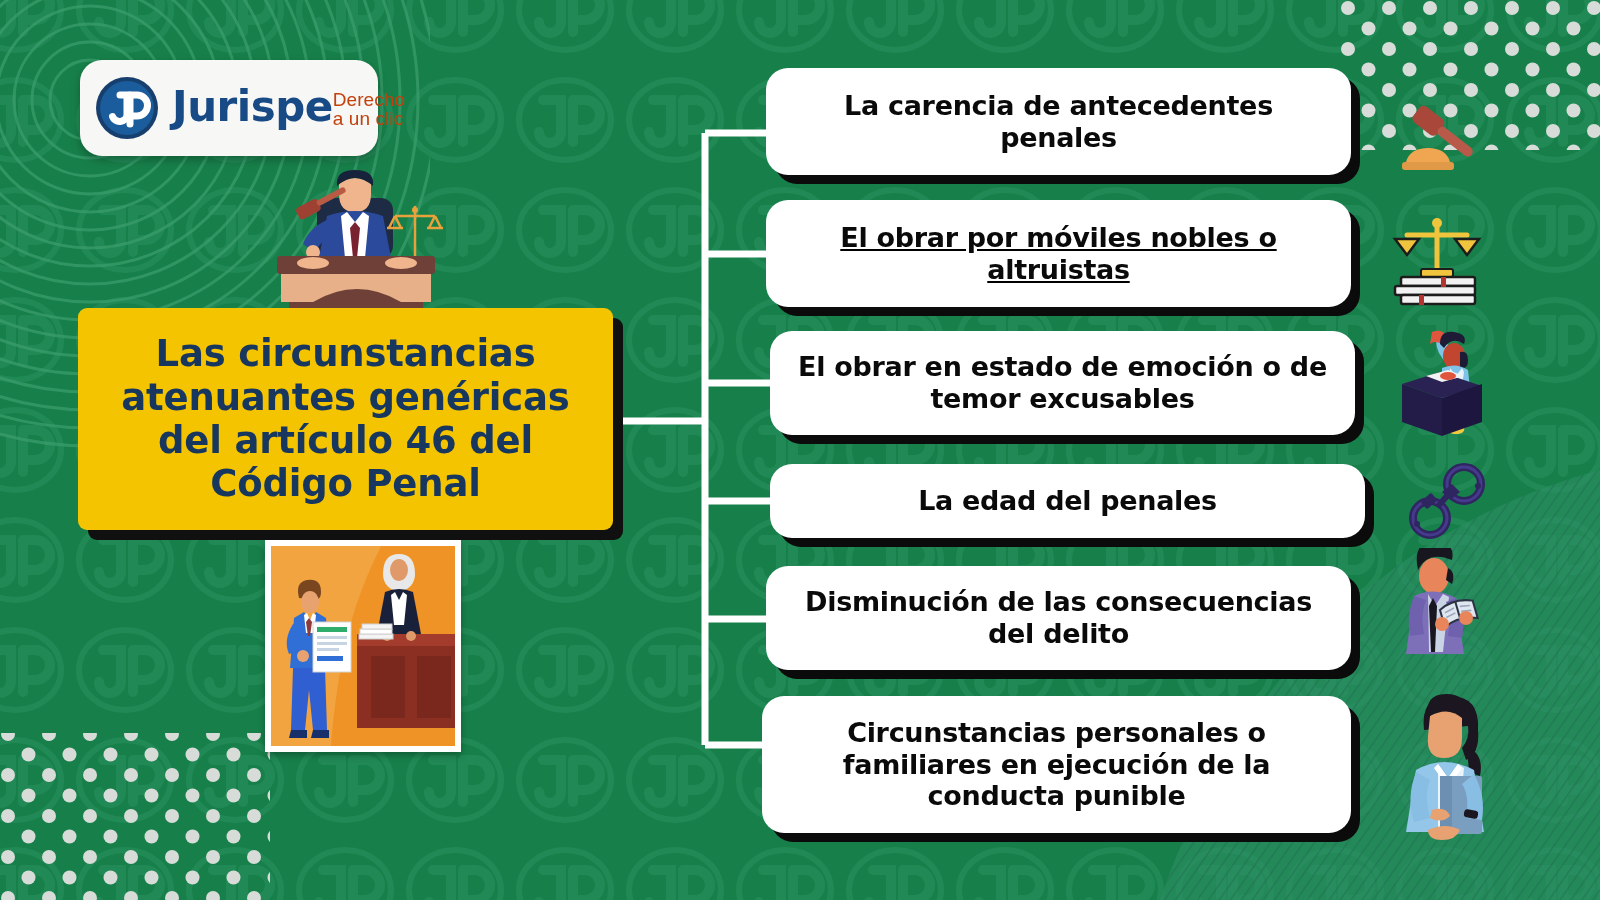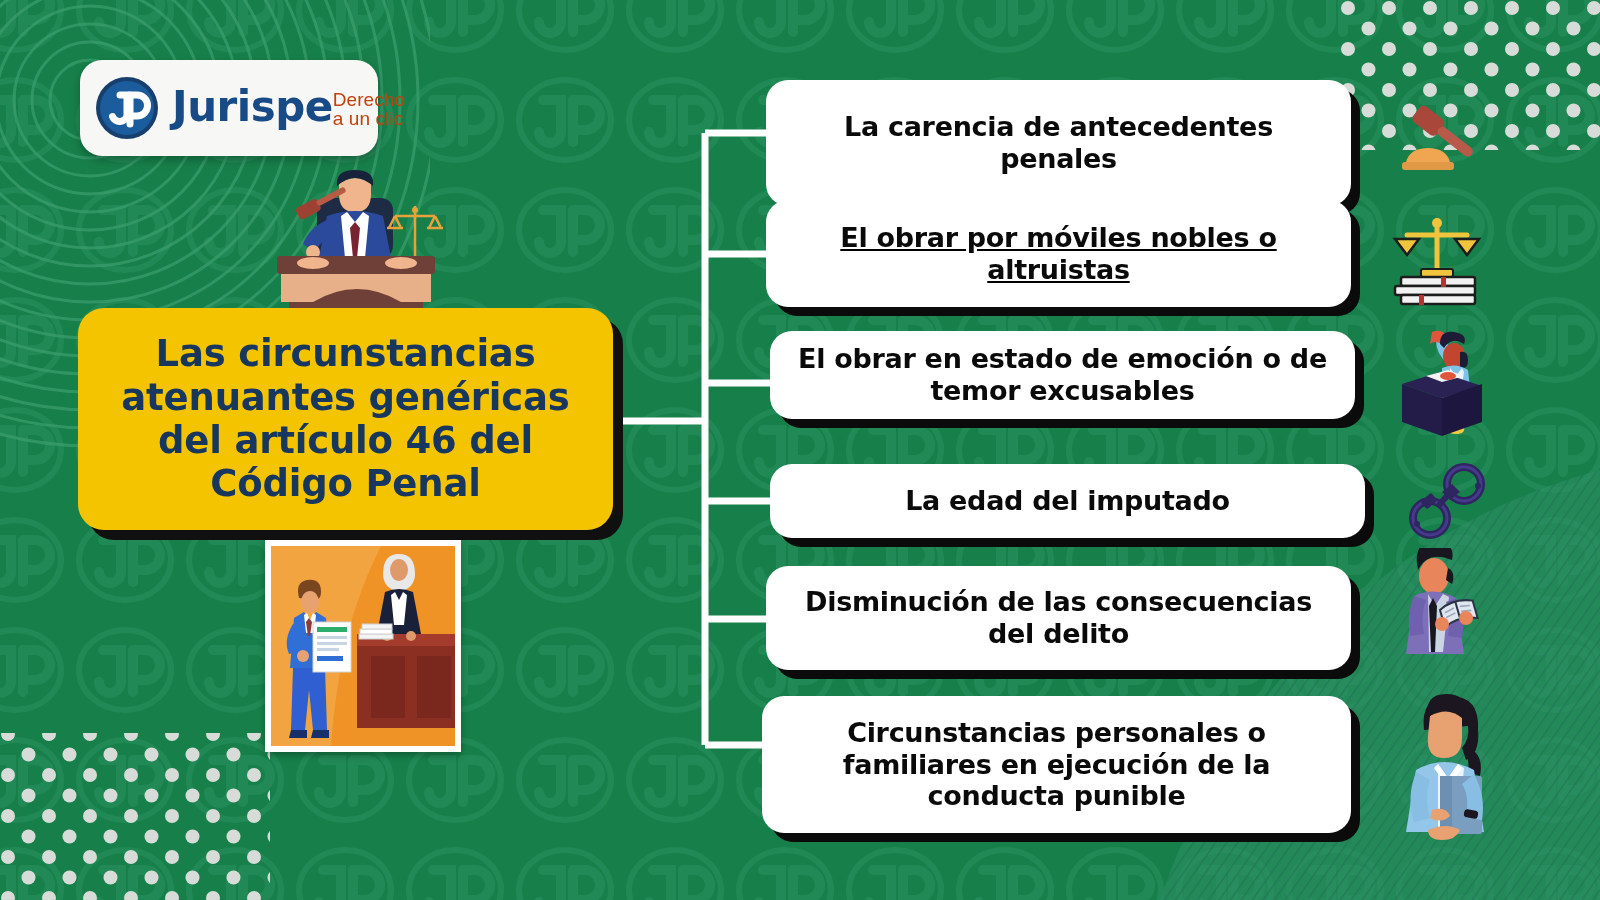--- a/index.html
+++ b/index.html
@@ -58,21 +58,21 @@
   .logo-sub{
     font-size:19px;color:#c2410c;margin-top:4px;
     font-family:"Liberation Sans", sans-serif;letter-spacing:.1px;
   }
 
   
   .center-node{
     position:absolute;left:78px;top:308px;
     width:535px;height:222px;
     background:#f5c400;
-    border-radius:26px;
+    border-radius:9px;
     box-shadow:10px 10px 0 #101010;
     display:flex;align-items:center;justify-content:center;
     padding:10px 26px;
     z-index:6;
   }
   .center-node .label{
     color:#17375e;
     font-family:"DejaVu Sans", sans-serif;
     font-weight:bold;
     font-size:37px;
@@ -625,34 +625,34 @@
 
       <path d="M46 118 q14 -4 18 6 q-8 8 -20 2 z" fill="#e8a271"></path>
       <path d="M42 138 q18 -8 32 0 q-4 10 -18 10 q-14 0 -14 -10 z" fill="#e8a271"></path>
     </svg>
   </div>
 
   <div class="center-node">
     <div class="label">Las circunstancias atenuantes genéricas del artículo 46 del Código Penal</div>
   </div>
 
-  <div class="card" style="left:766px;top:80px;width:585px;height:126px;">
+  <div class="card" style="left:766px;top:68px;width:585px;height:107px;">
     <div class="txt">La carencia de antecedentes penales</div>
   </div>
 
   <div class="card" style="left:766px;top:200px;width:585px;height:107px;text-decoration:underline;">
     <div class="txt">El obrar por móviles nobles o altruistas</div>
   </div>
 
-  <div class="card" style="left:770px;top:331px;width:585px;height:88px;">
+  <div class="card" style="left:770px;top:331px;width:585px;height:104px;">
     <div class="txt">El obrar en estado de emoción o de temor excusables</div>
   </div>
 
   <div class="card" style="left:770px;top:464px;width:595px;height:74px;">
-    <div class="txt">La edad del imputado</div>
+    <div class="txt">La edad del penales</div>
   </div>
 
   <div class="card" style="left:766px;top:566px;width:585px;height:104px;">
     <div class="txt">Disminución de las consecuencias del delito</div>
   </div>
 
   <div class="card" style="left:762px;top:696px;width:589px;height:137px;">
     <div class="txt">Circunstancias personales o familiares en ejecución de la conducta punible</div>
   </div>
 

